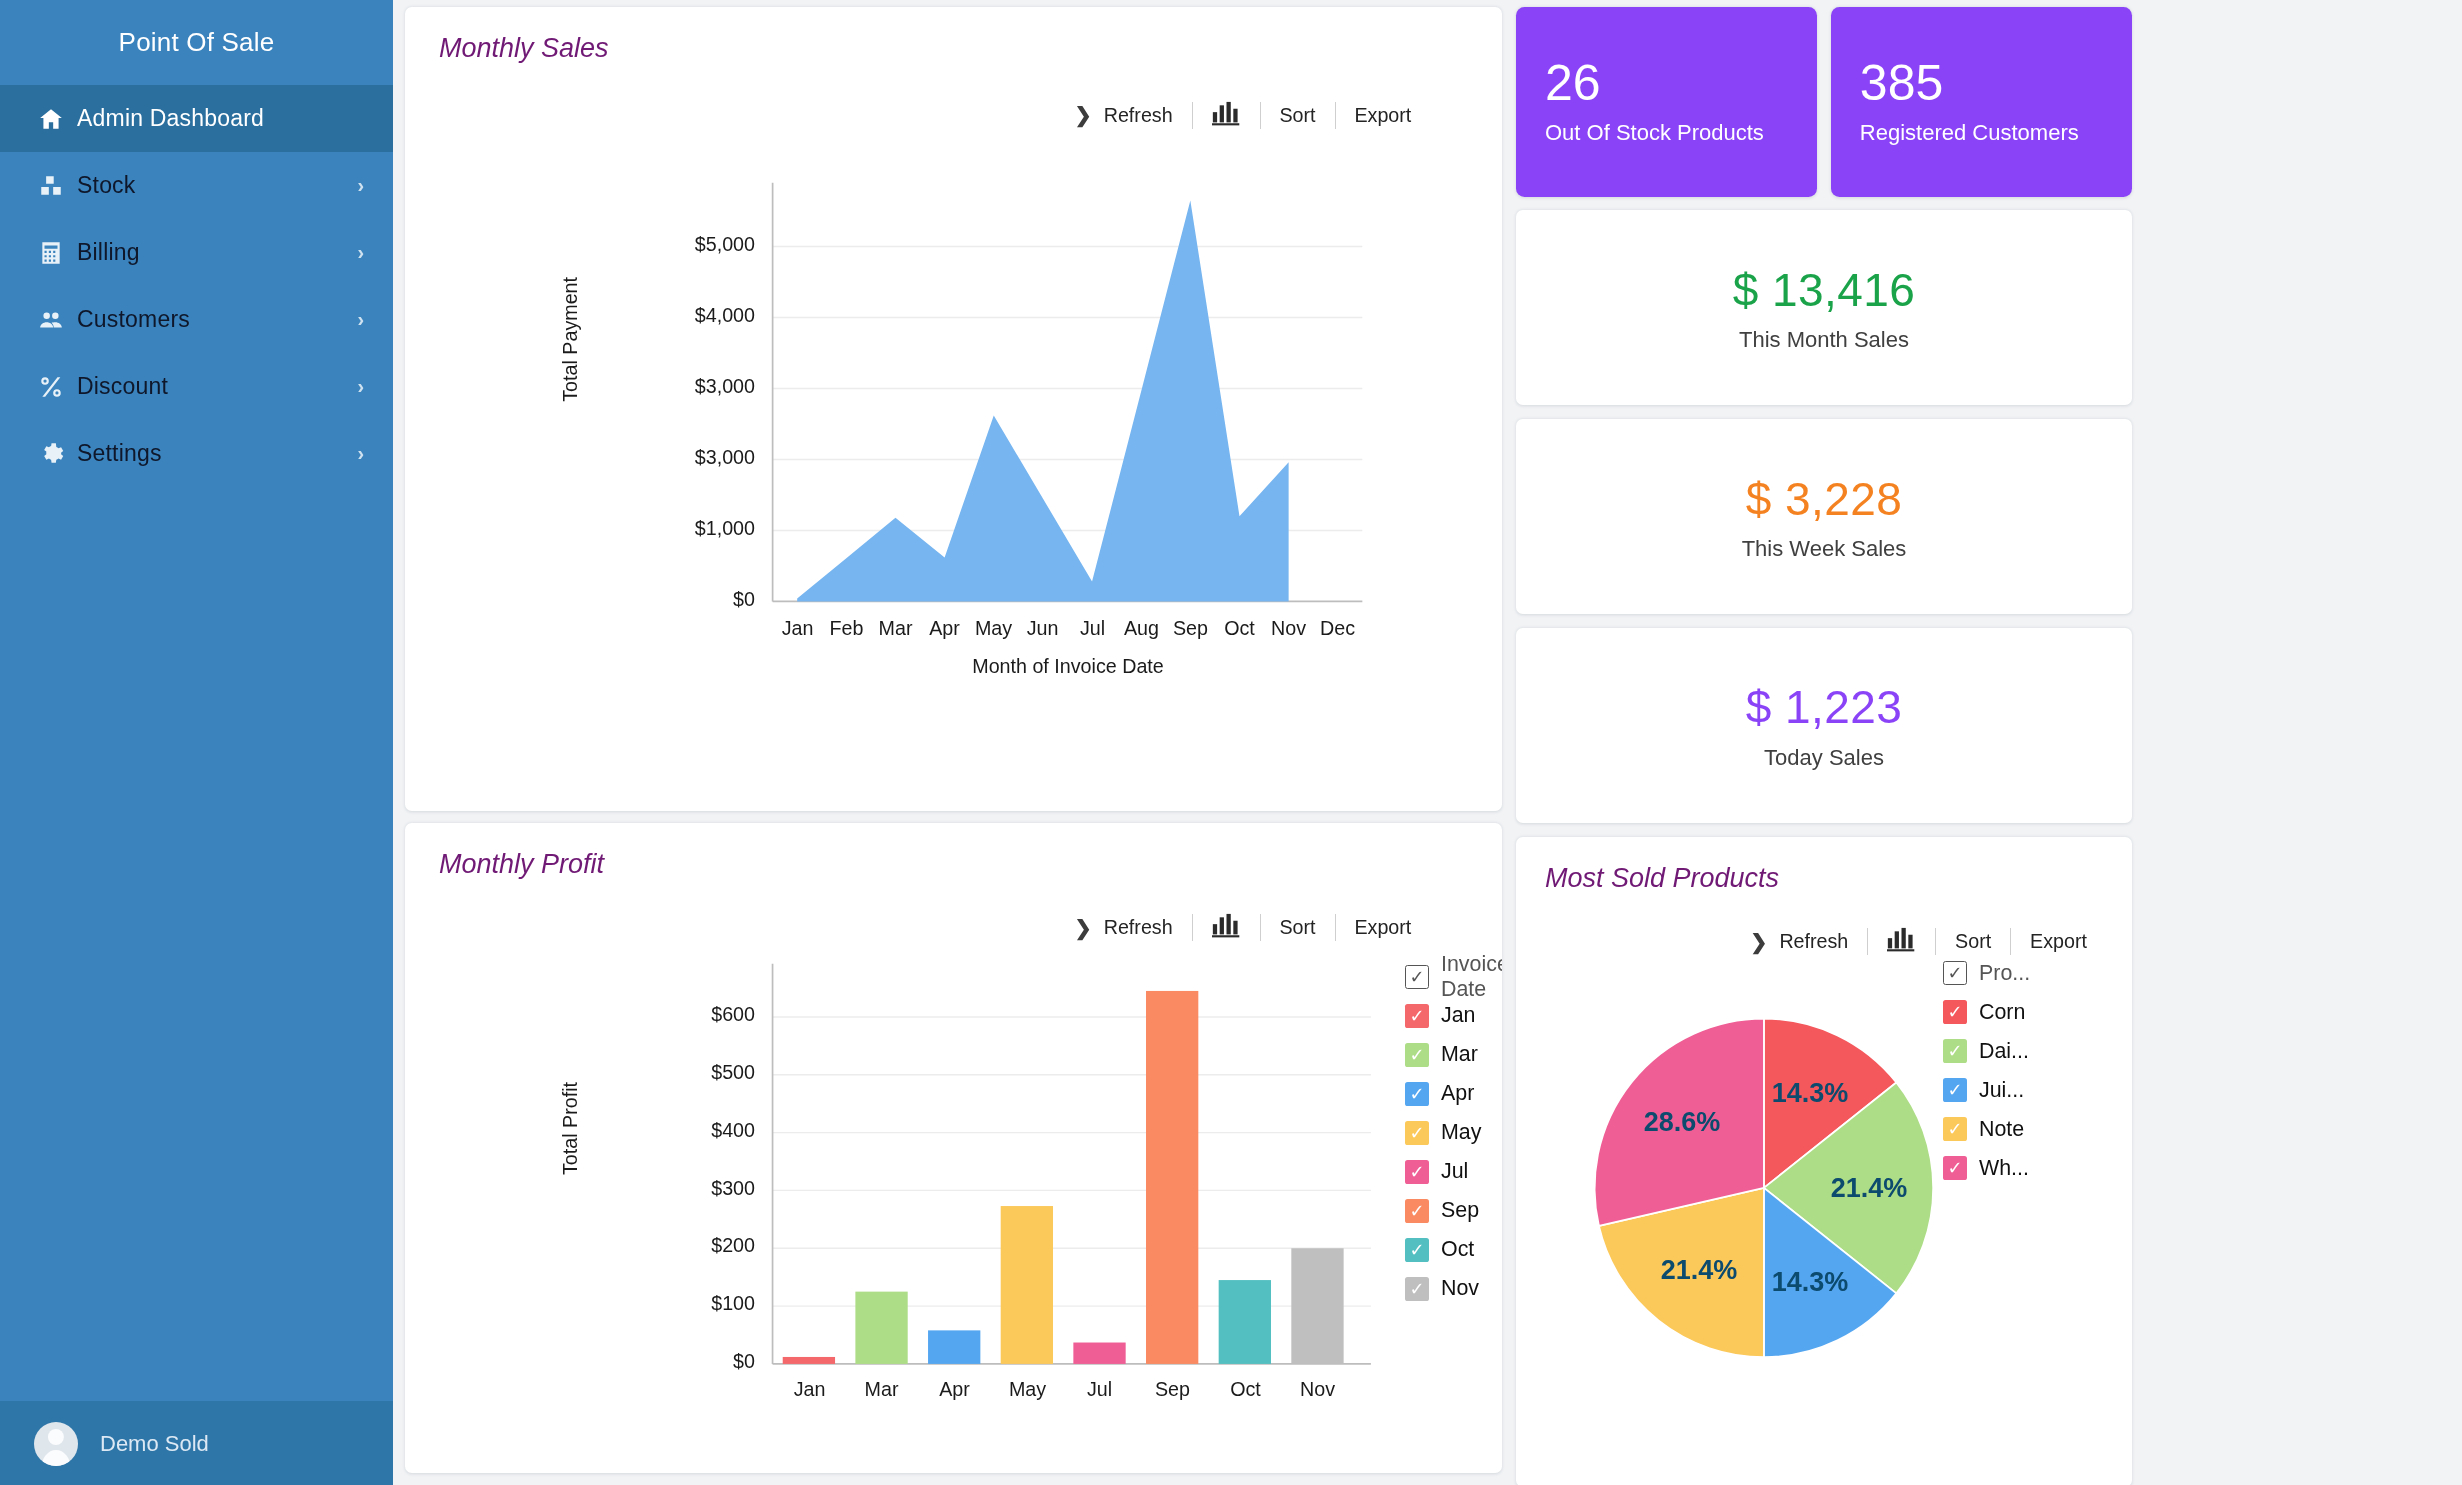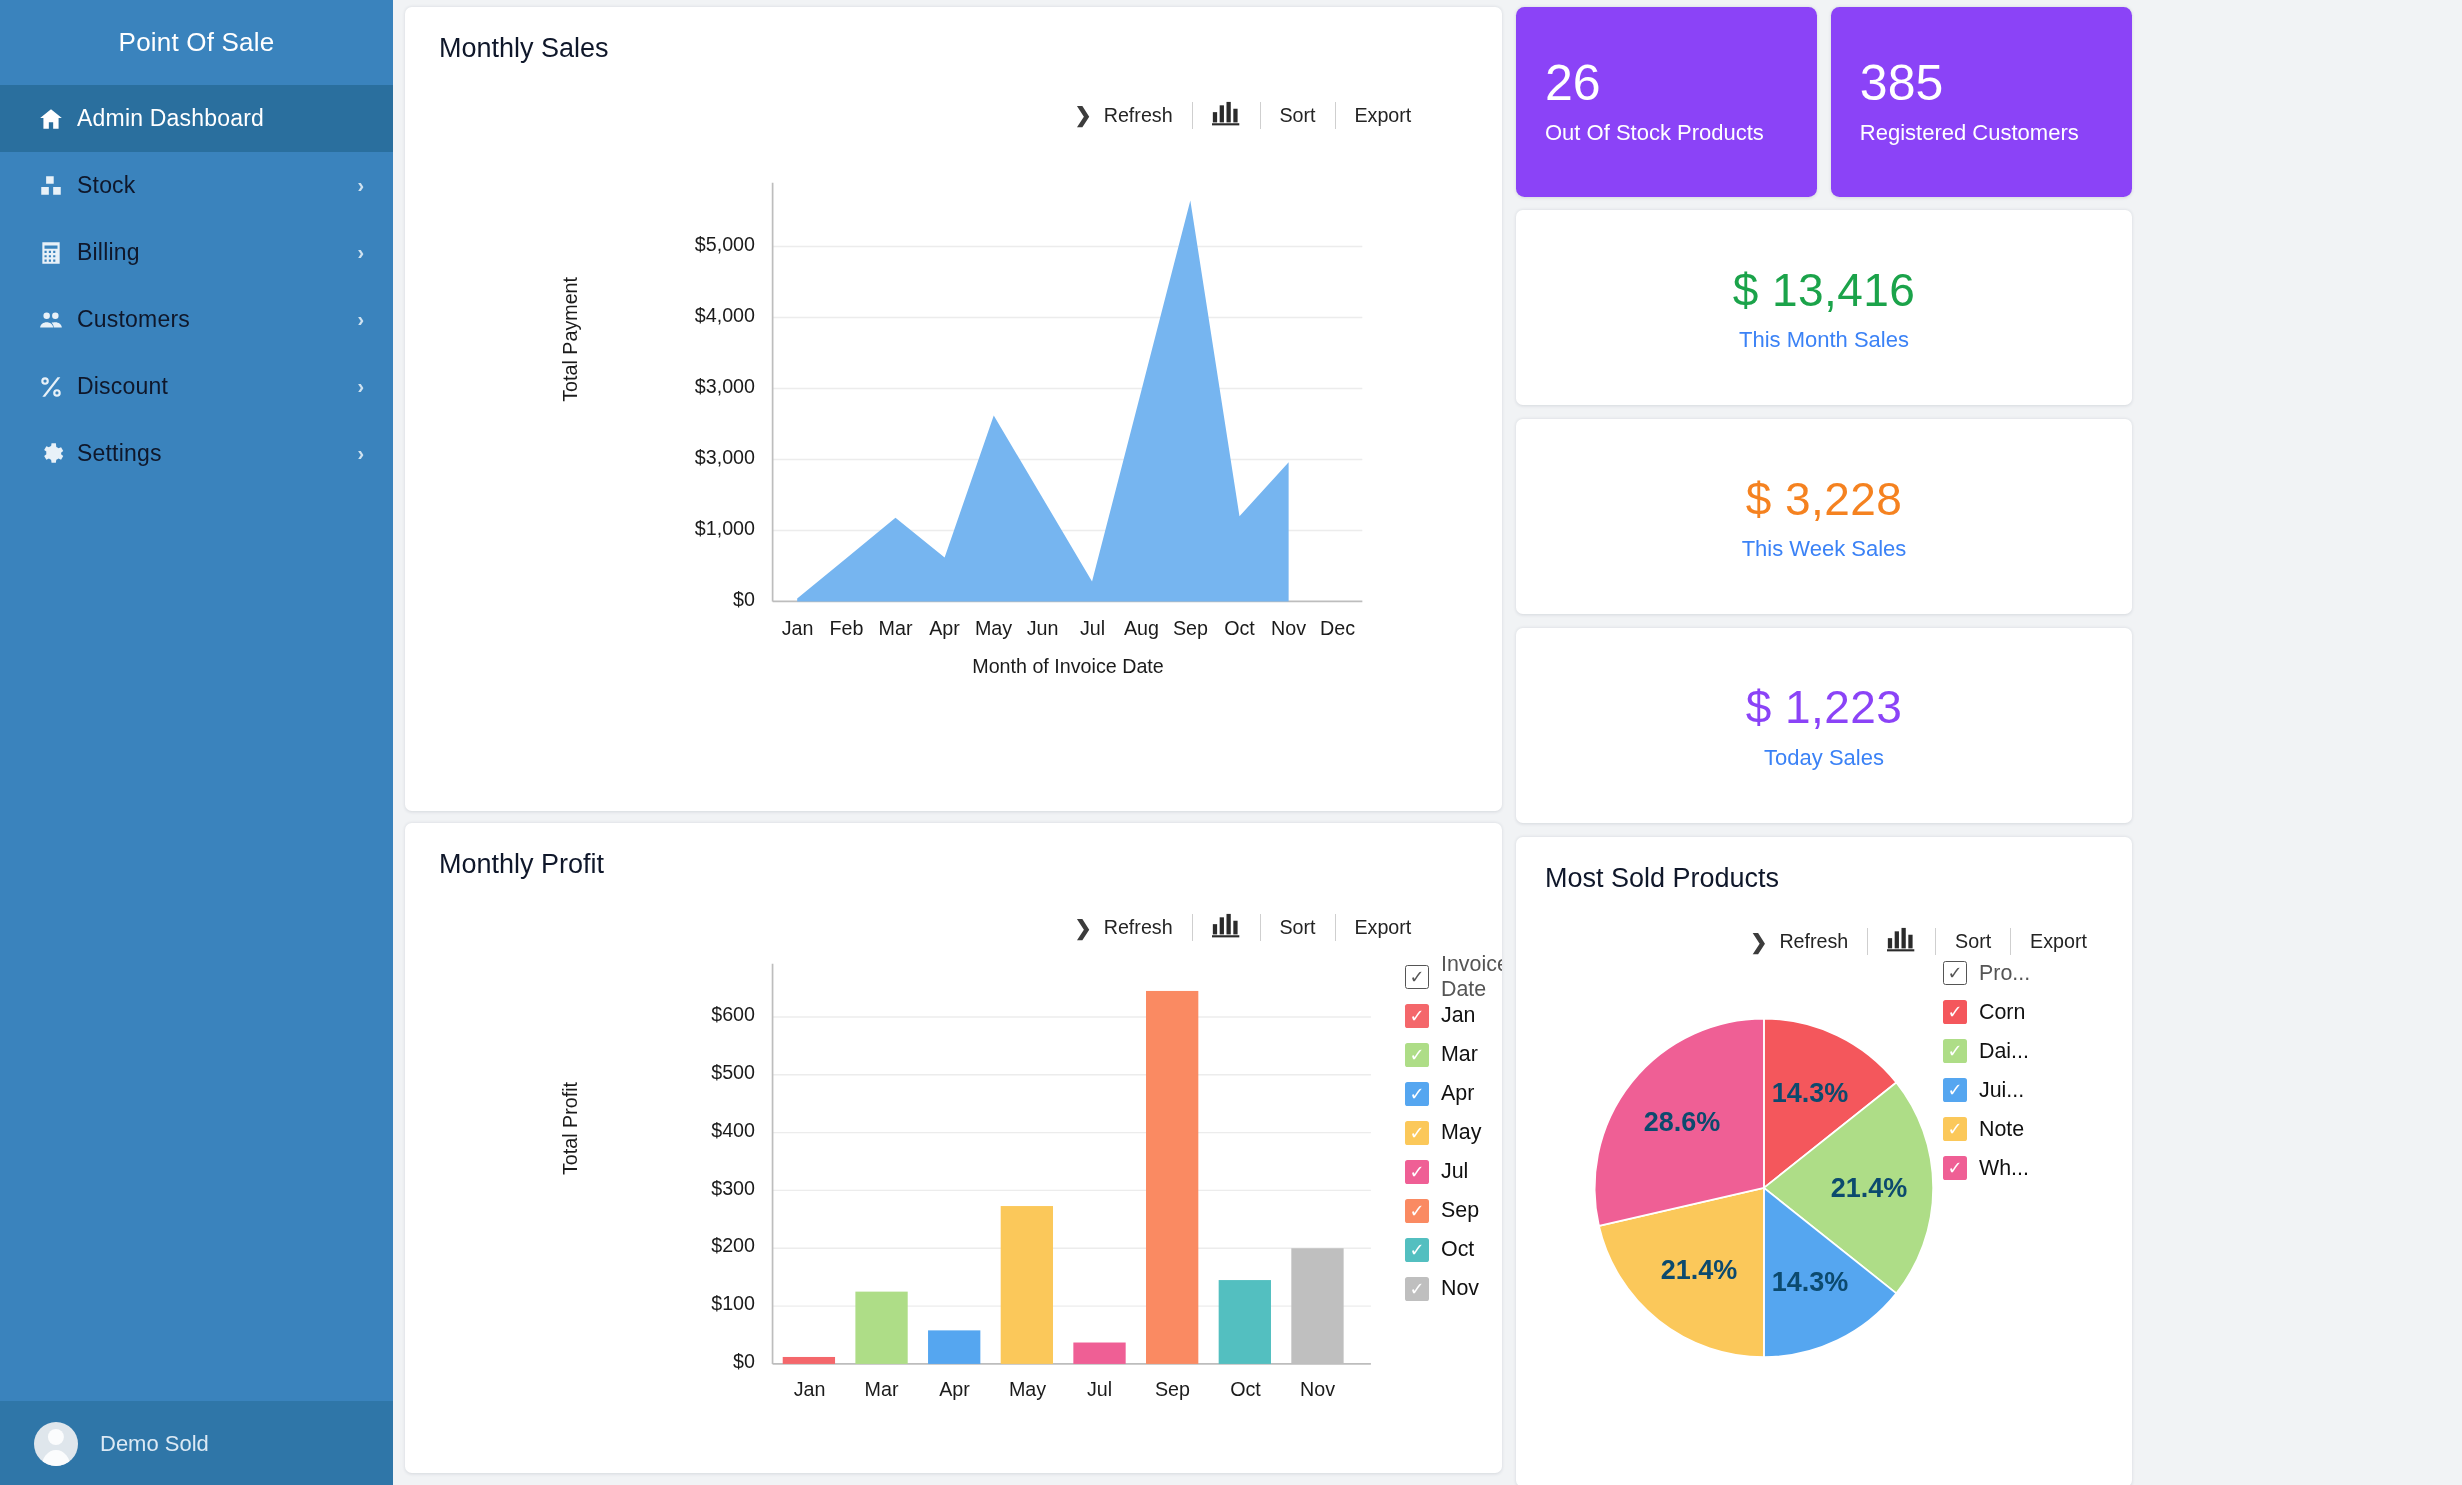--- a/index.html
+++ b/index.html
@@ -65,21 +65,21 @@
   }
   .col-left { flex: 1 1 auto; min-width: 0; display: flex; flex-direction: column; gap: 12px; }
   .col-right { flex: 0 0 616px; display: flex; flex-direction: column; gap: 13.7px; }
 
   .card {
     background: #fff; border-radius: 6.8px;
     box-shadow: 0 0.9px 3.4px rgba(20,40,60,.13);
   }
 
   
-  .card-title { font-size: 27px; color: #0f172a; font-weight: 400; }
+  .card-title { font-size: 27px; color: #701a75; font-weight: 400; font-style: italic; }
   .viz-toolbar {
     display: flex; align-items: center; justify-content: flex-end;
     gap: 0; font-size: 19.7px; color: #222; padding-right: 72px;
   }
   .tb-btn {
     display: flex; align-items: center; gap: 12px;
     padding: 0 19px; cursor: pointer; color: #242424; white-space: nowrap;
   }
   .tb-sep { width: 0.9px; height: 27px; background: #cfcfcf; }
   .chev-ico { font-size: 20.5px; font-weight: 700; color: #3c3c3c; }
@@ -124,21 +124,21 @@
     box-shadow: 0 0.9px 3.4px rgba(20,40,60,.13);
   }
   .stat-purple .big { font-size: 50px; font-weight: 400; line-height: 1.05; }
   .stat-purple .sub { font-size: 22px; margin-top: 10.3px; }
 
   .stat-card {
     height: 195px; display: flex; flex-direction: column;
     align-items: center; justify-content: center; gap: 10.3px;
   }
   .stat-card .amount { font-size: 46px; font-weight: 400; letter-spacing: 0.4px; }
-  .stat-card .label { font-size: 22px; color: #3b82f6; }
+  .stat-card .label { font-size: 22px; color: #404040; }
 
   
   .pie-card { padding: 26px 0 0 0; height: 650px; position: relative; overflow: hidden; }
   .pie-card .card-title { padding-left: 29px; }
   .pie-card .viz-toolbar { margin-top: 32.5px; padding-right: 26px; }
   .pie-wrap { position: relative; height: 479px; margin-top: 17px; }
   .pie-lbl {
     position: absolute; color: #0c4a6e; font-size: 27px; font-weight: 700;
     transform: translate(-50%, -50%); white-space: nowrap;
   }

